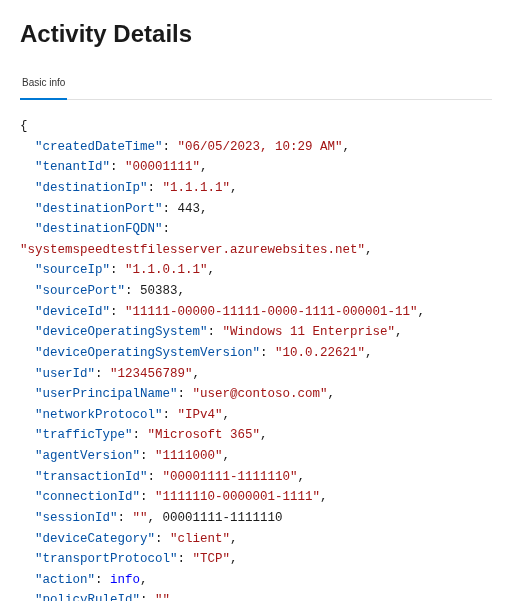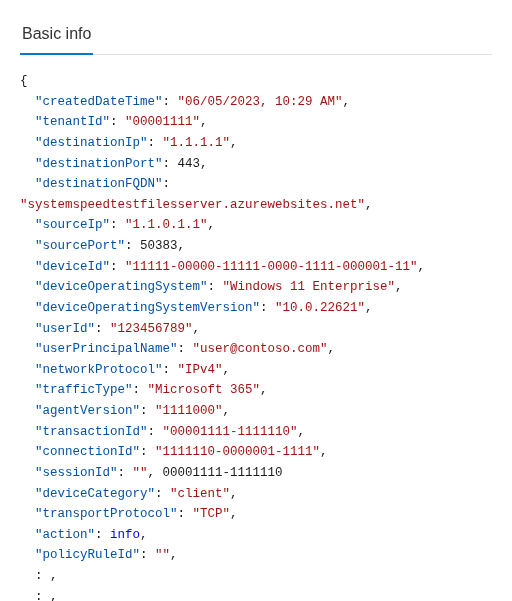--- a/index.html
+++ b/index.html
@@ -30,21 +30,21 @@
 
     .tab-bar {
       display: flex;
       border-bottom: 1px solid #e0e0e0;
       margin-bottom: 16px;
     }
 
     .tab-item {
       padding: 8px 2px 10px 2px;
       margin-right: 20px;
-      font-size: 16px;
+      font-size: 10px;
       font-weight: 500;
       color: #333;
       cursor: pointer;
       border-bottom: 2px solid #0078d4;
       position: relative;
       bottom: -1px;
     }
 
     .json-block {
       font-family: 'Consolas', 'Courier New', monospace;
@@ -68,20 +68,21 @@
     }
 
     .json-brace {
       color: #1a1a1a;
     }
   </style>
 </head>
 <body>
 
 <div class="container">
+  <h1 class="page-title">Activity Details</h1>
 
   <div class="tab-bar">
     <div class="tab-item">Basic info</div>
   </div>
 
   <div class="json-block"><span class="json-brace">{</span>
   <span class="json-key">"createdDateTime"</span>: <span class="json-value-string">"06/05/2023, 10:29 AM"</span>,
   <span class="json-key">"tenantId"</span>: <span class="json-value-string">"00001111"</span>,
   <span class="json-key">"destinationIp"</span>: <span class="json-value-string">"1.1.1.1"</span>,
   <span class="json-key">"destinationPort"</span>: 443,

